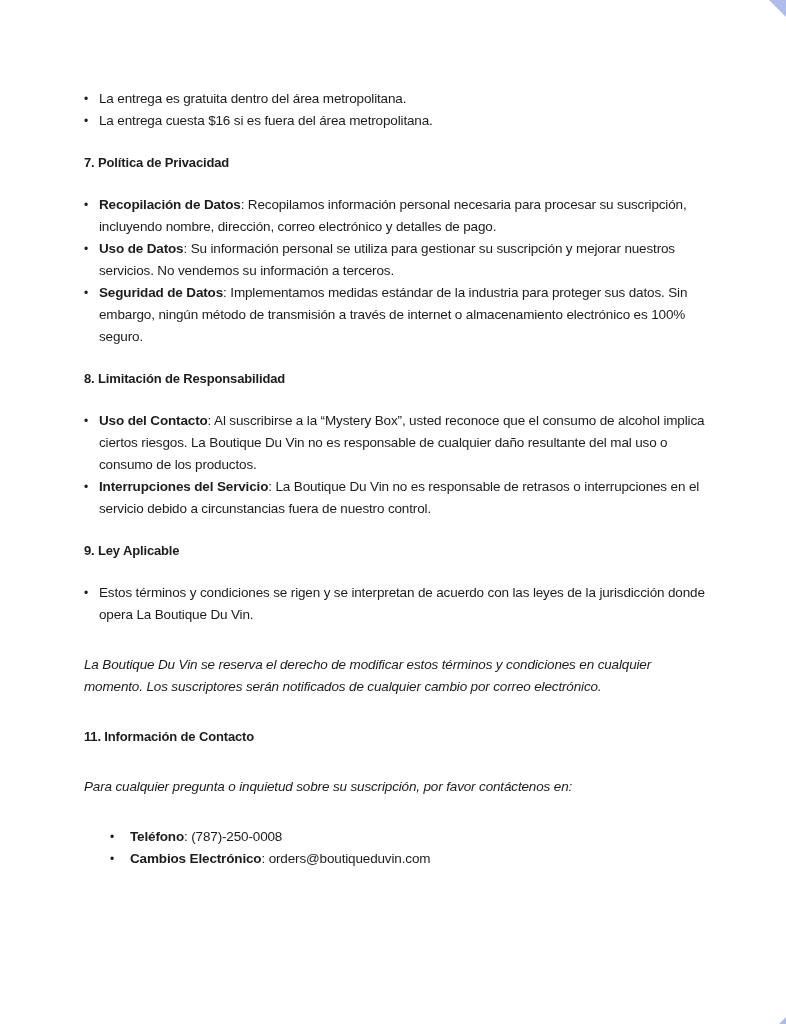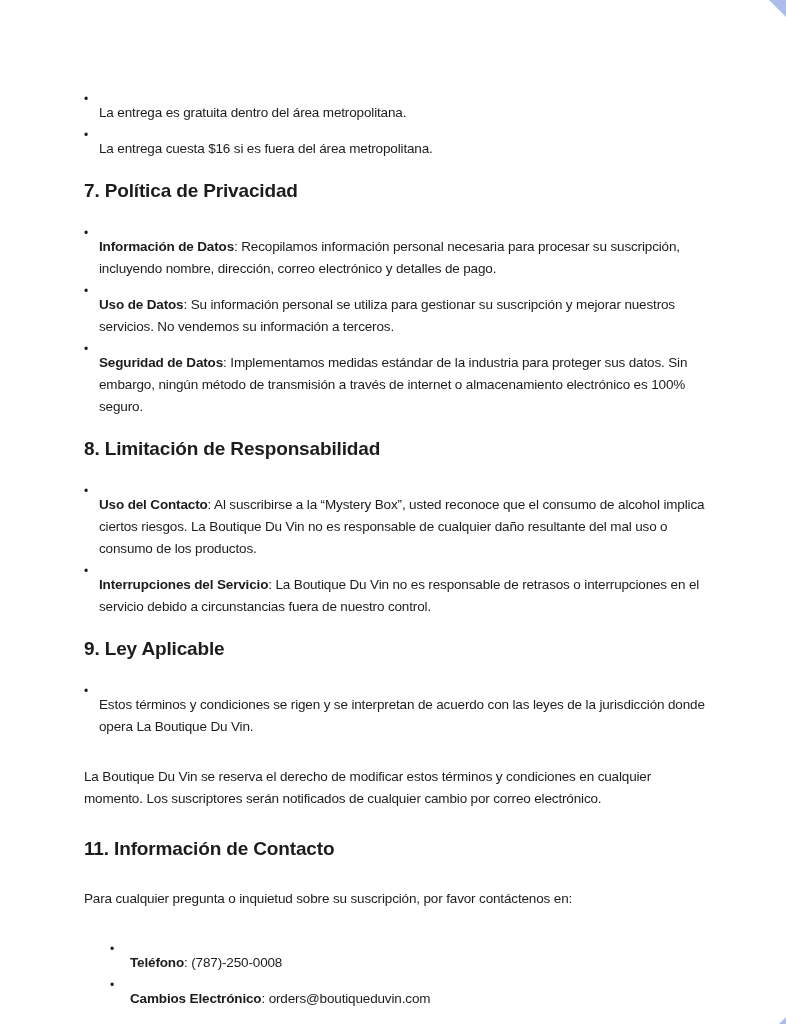--- a/index.html
+++ b/index.html
@@ -37,21 +37,21 @@
     position: absolute;
     left: 84px;
     top: 88px;
     width: 622px;
     font-size: 13.5px;
     letter-spacing: -0.15px;
     line-height: 22px;
   }
   .content > :first-child { margin-top: 0; }
   .heading {
-    font-size: 19px;
+    font-size: 13px;
     font-weight: 700;
     line-height: 22px;
     margin: 20px 0;
   }
   .bullet-list {
     list-style: none;
     margin: 20px 0;
     padding: 0;
   }
   .bullet-list li {
@@ -64,23 +64,23 @@
     text-align: left;
     font-size: 12px;
   }
   .bullet-list.contact {
     margin-left: 26px;
   }
   .bullet-list.contact .marker {
     flex: 0 0 20px;
     width: 20px;
   }
-  .txt { flex: 1 1 auto; margin-top: 14px; }
+  .txt { flex: 1 1 auto; }
   .lead { font-weight: 700; }
-  .para { margin: 28px 0; }
+  .para { margin: 28px 0; font-style: italic; }
 </style>
 </head>
 <body>
 
 <div class="page">
 
   <div class="corner-fold top-right"></div>
   <div class="corner-fold bottom-right"></div>
 
   <div class="content">
@@ -94,21 +94,21 @@
         <span class="marker">•</span>
         <span class="txt">La entrega cuesta $16 si es fuera del área metropolitana.</span>
       </li>
     </ul>
 
     <div class="heading">7. Política de Privacidad</div>
 
     <ul class="bullet-list">
       <li>
         <span class="marker">•</span>
-        <span class="txt"><span class="lead">Información de Datos</span><span>: Recopilamos información personal necesaria para procesar su suscripción, incluyendo nombre, dirección, correo electrónico y detalles de pago.</span></span>
+        <span class="txt"><span class="lead">Recopilación de Datos</span><span>: Recopilamos información personal necesaria para procesar su suscripción, incluyendo nombre, dirección, correo electrónico y detalles de pago.</span></span>
       </li>
       <li>
         <span class="marker">•</span>
         <span class="txt"><span class="lead">Uso de Datos</span><span>: Su información personal se utiliza para gestionar su suscripción y mejorar nuestros servicios. No vendemos su información a terceros.</span></span>
       </li>
       <li>
         <span class="marker">•</span>
         <span class="txt"><span class="lead">Seguridad de Datos</span><span>: Implementamos medidas estándar de la industria para proteger sus datos. Sin embargo, ningún método de transmisión a través de internet o almacenamiento electrónico es 100% seguro.</span></span>
       </li>
     </ul>

